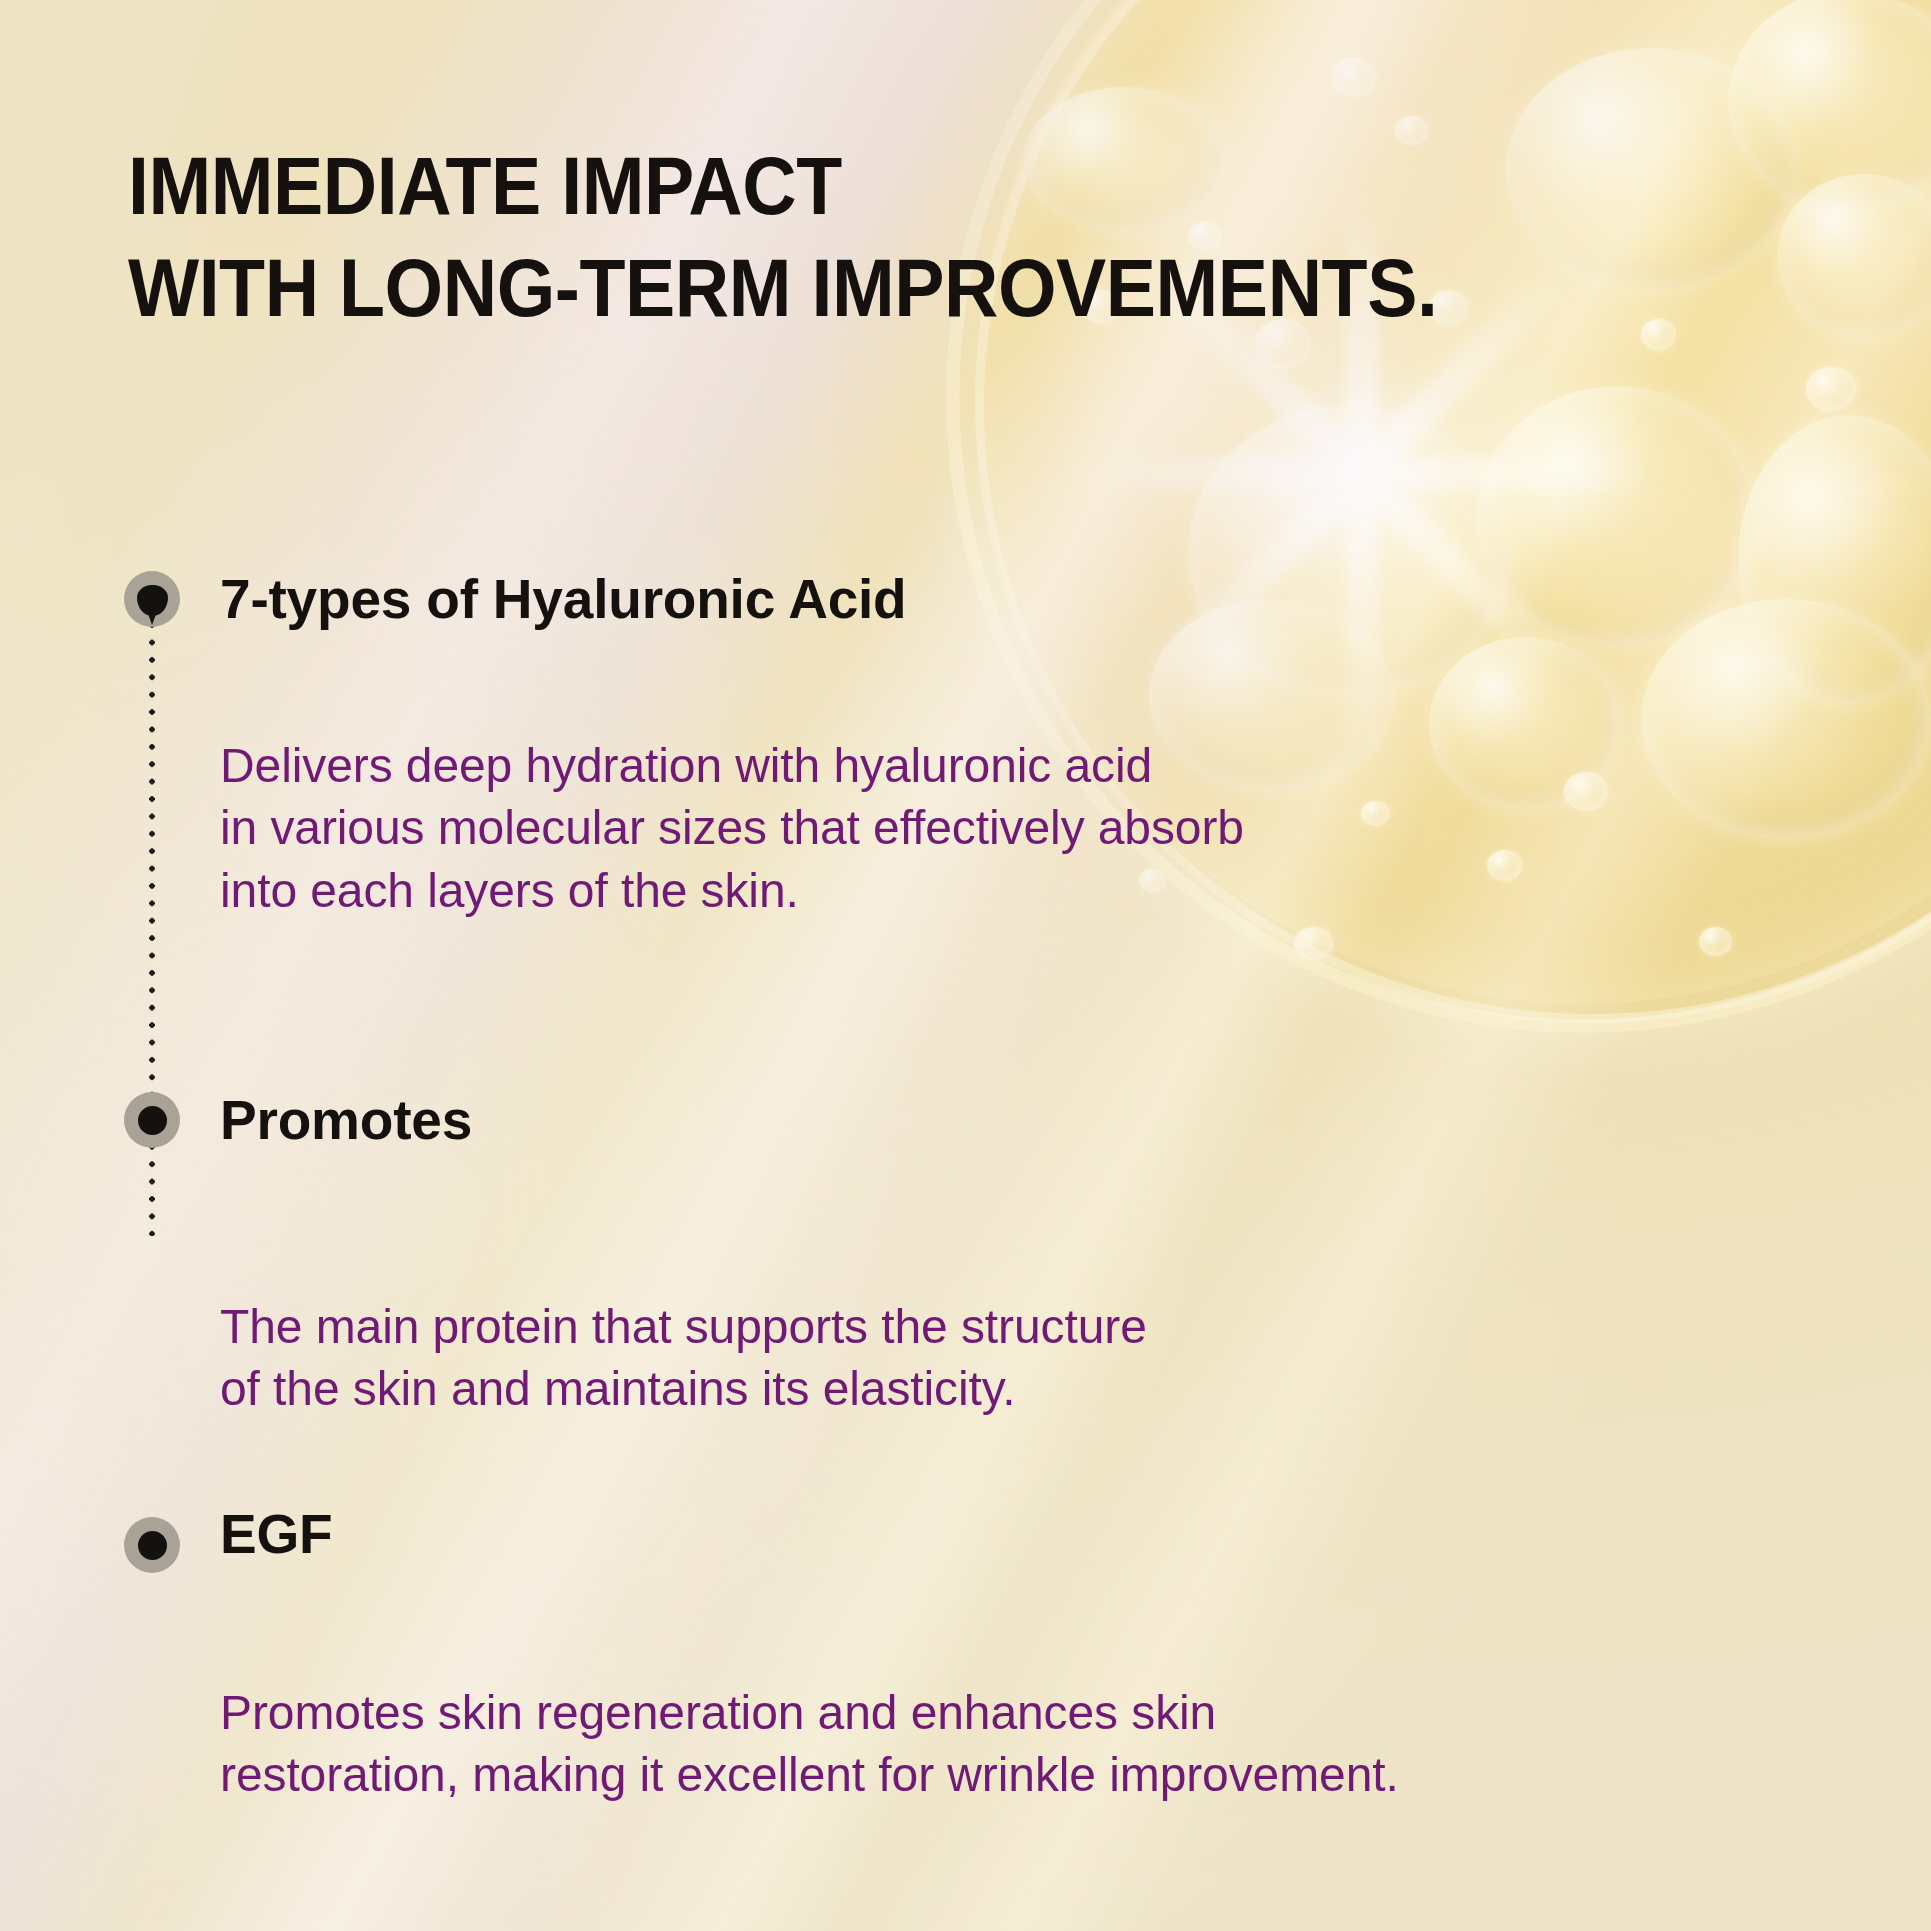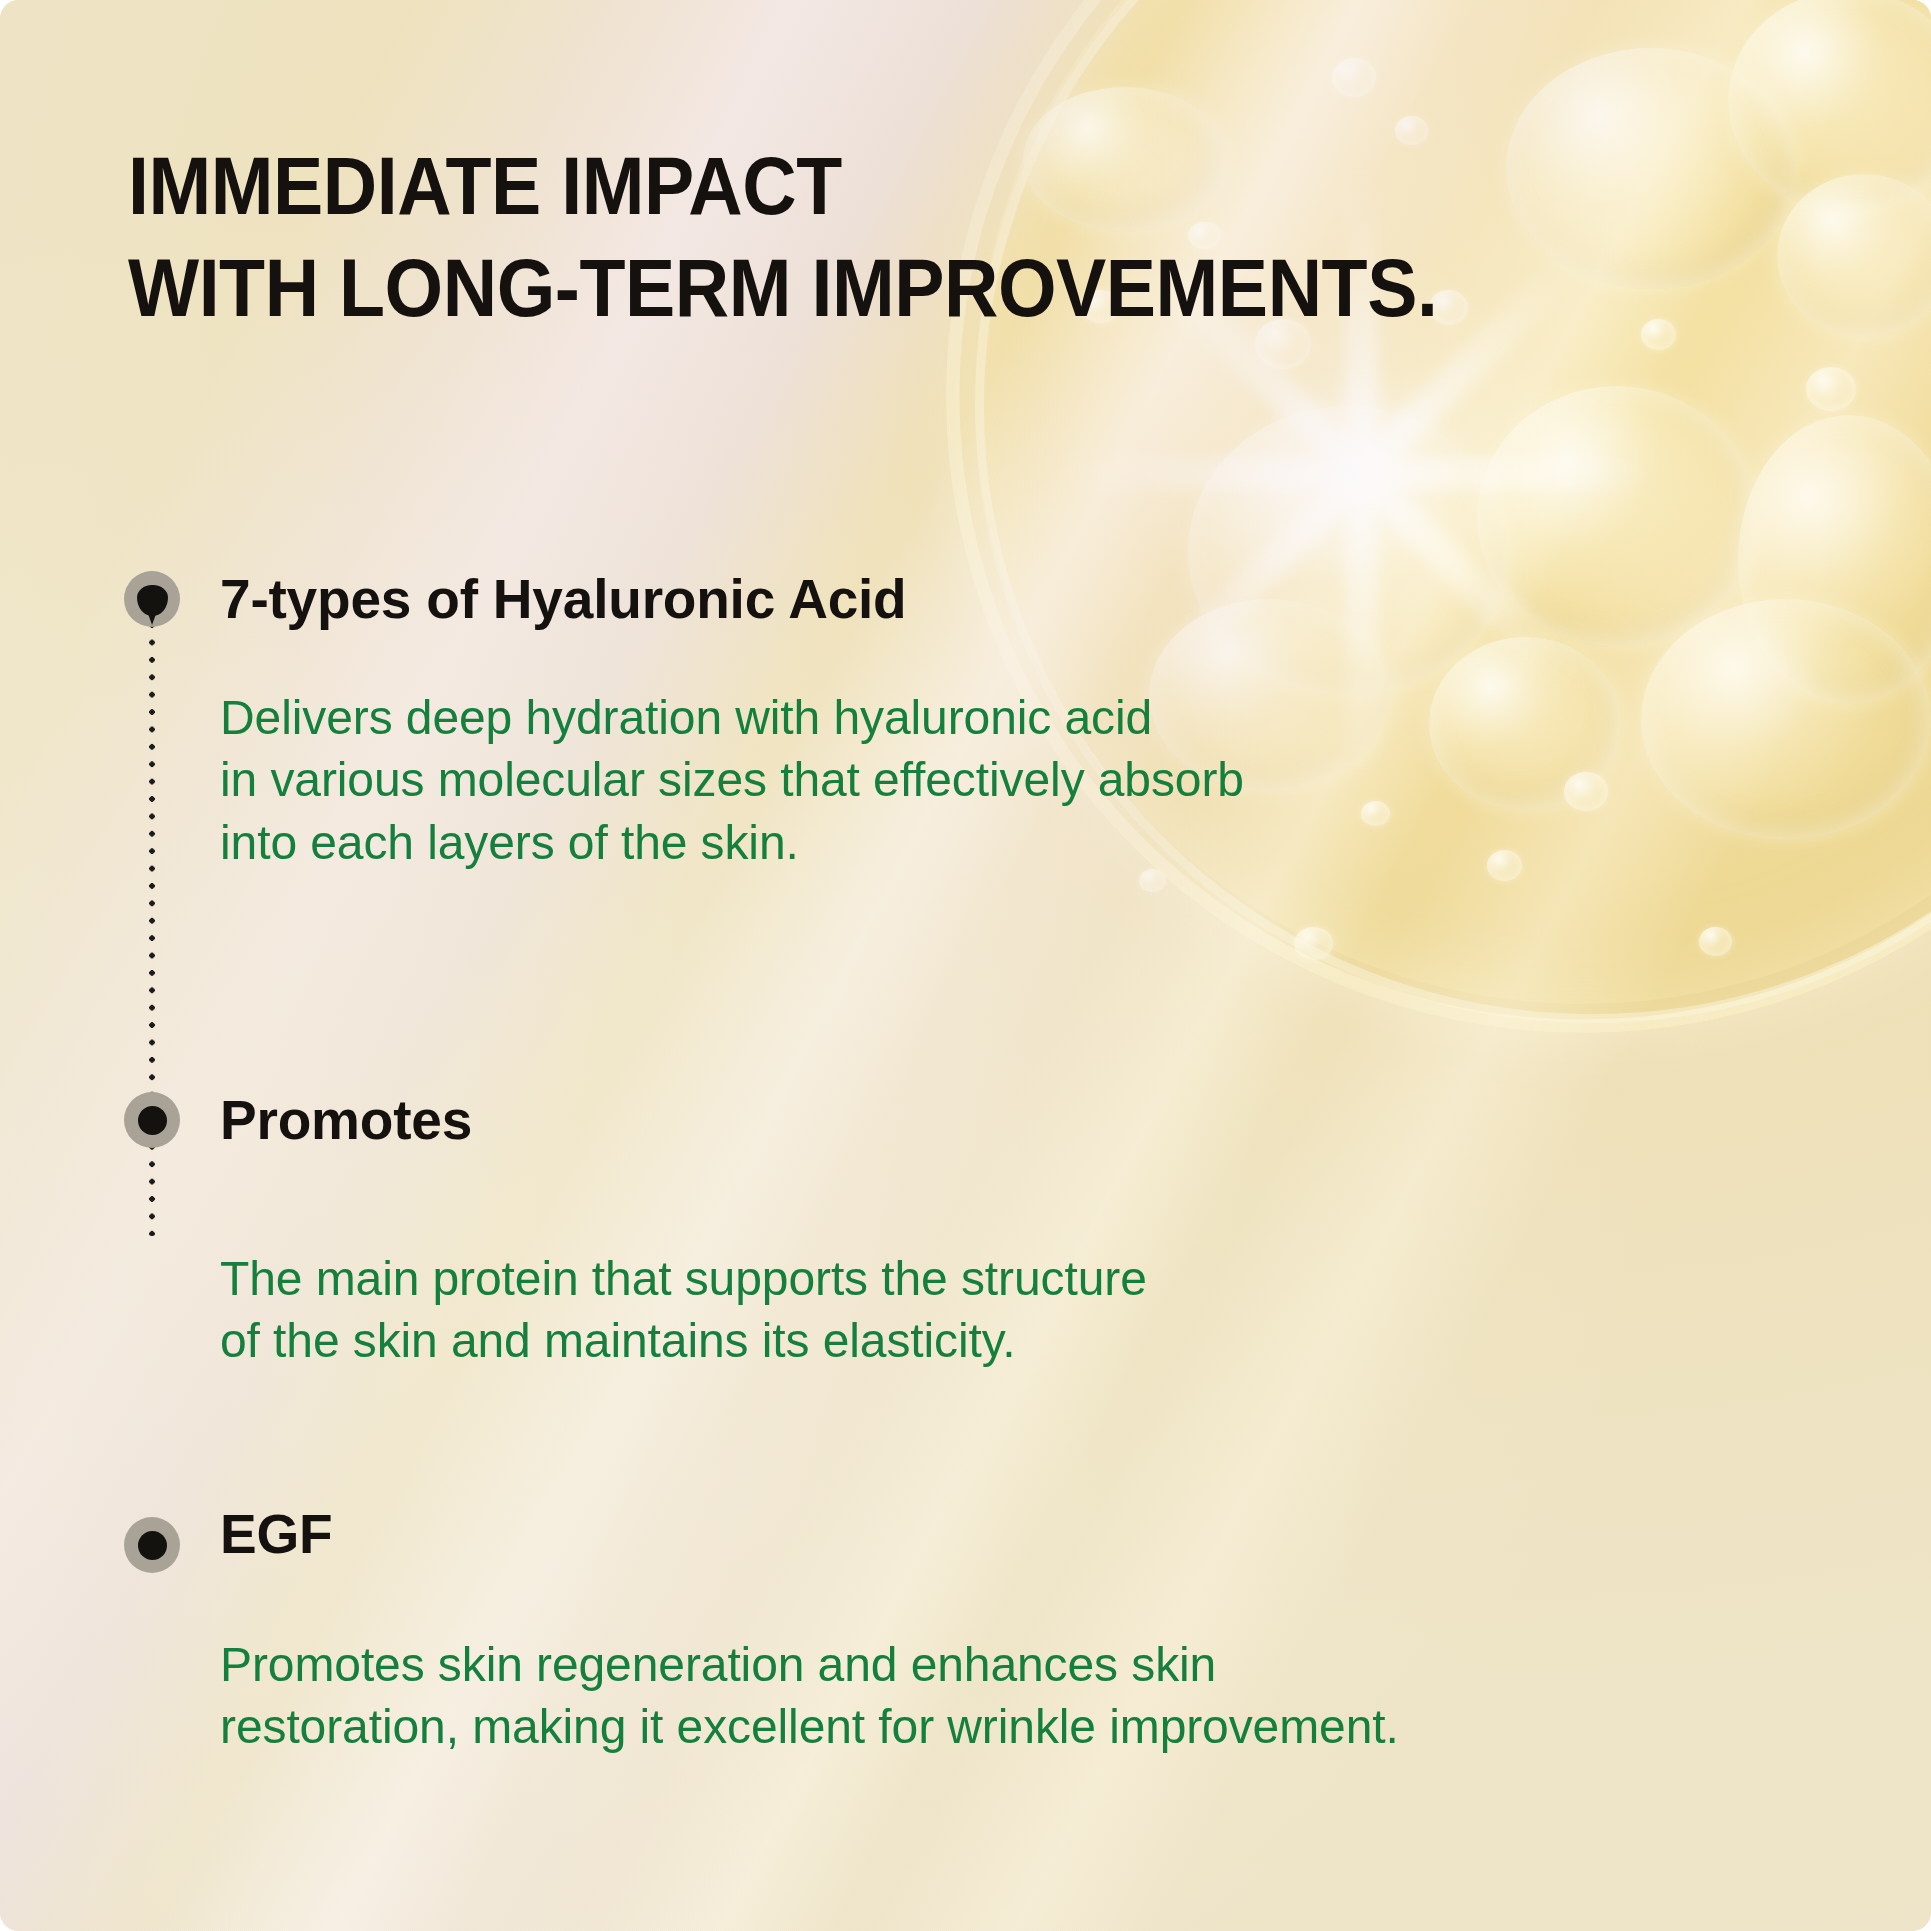--- a/index.html
+++ b/index.html
@@ -8,21 +8,20 @@
     background: #ffffff;
   }
 
   #page {
     position: relative;
     width: 1931px;
     height: 1931px;
     overflow: hidden;
     font-family: "Liberation Sans", sans-serif;
     background: #efe3c0;
-    border-radius: 19px;
   }
 
   
   .bg-layer {
     position: absolute;
     inset: 0;
     pointer-events: none;
   }
 
   
@@ -238,26 +237,27 @@
     color: #14110f;
     font-weight: 700;
     font-size: 55px;
     line-height: 1;
     letter-spacing: -0.2px;
   }
 
   .f-body {
     position: absolute;
     left: 220px;
-    color: #15803d;
+    color: #701a75;
     font-weight: 400;
     font-size: 48px;
     line-height: 1.30;
     letter-spacing: -0.1px;
     white-space: pre-line;
+    margin-top: 48px;
   }
 </style>
 </head>
 <body>
 
 <div id="page">
 
   <div class="bg-layer bg-base"></div>
 
   <div class="bg-layer">

